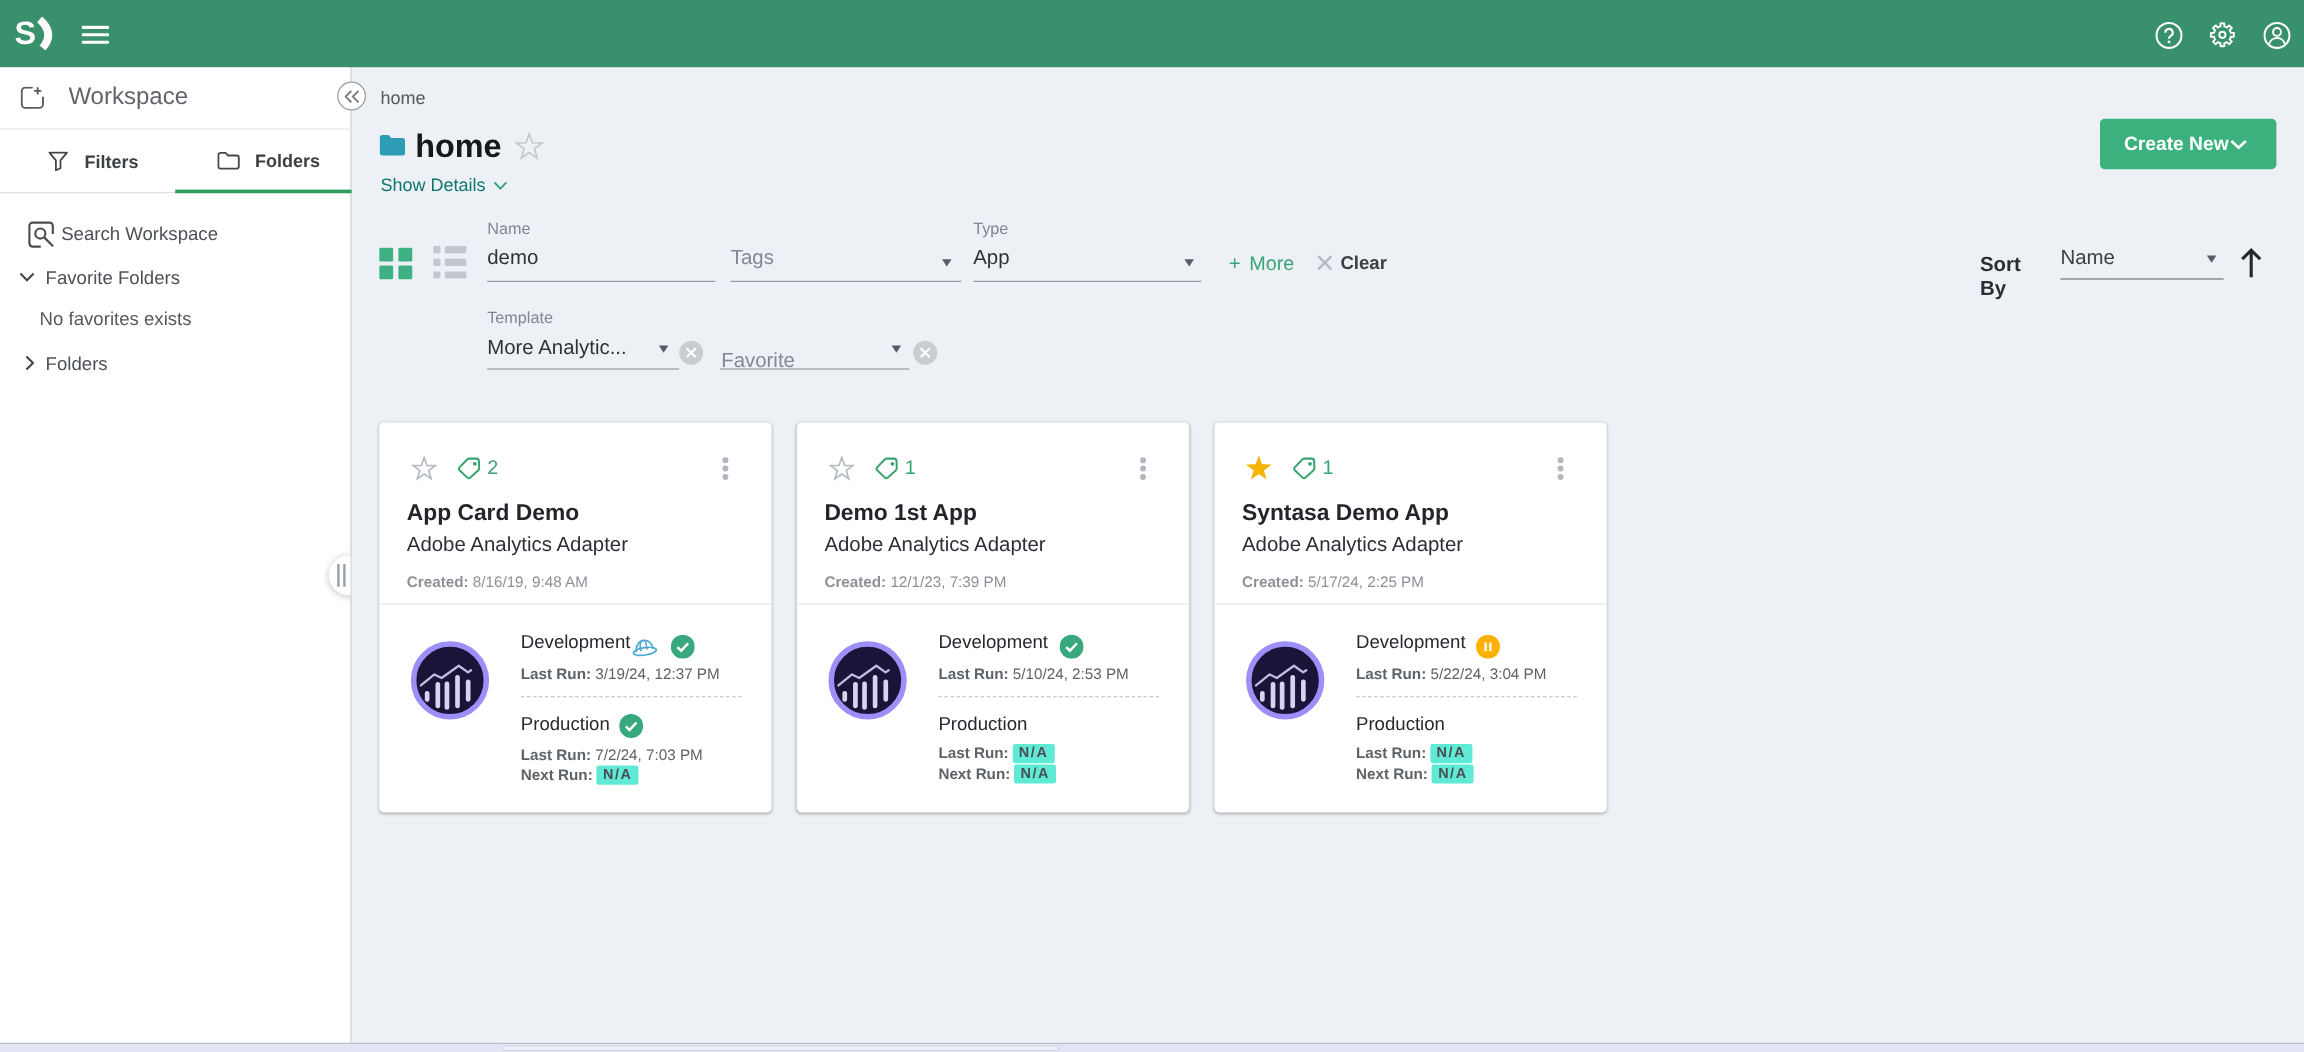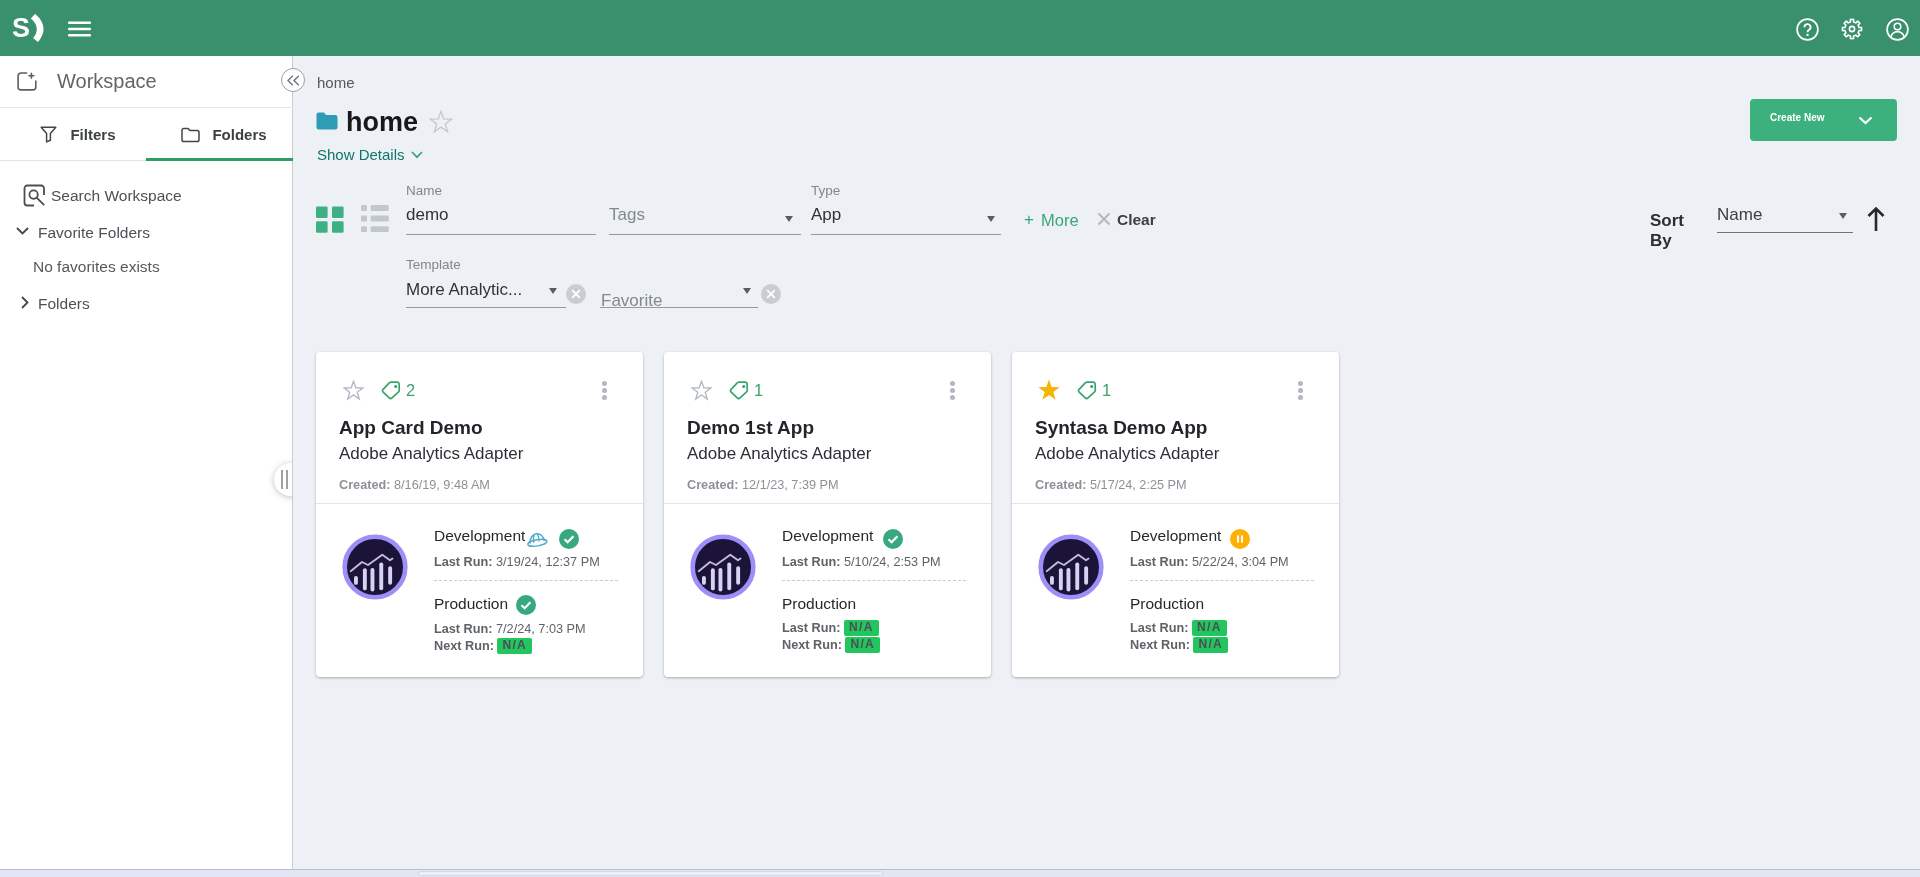--- a/index.html
+++ b/index.html
@@ -29,21 +29,21 @@
 .card .divider { position:absolute; left:0; top:151px; width:327px; height:1px; background:#e4e5e8; }
 .card .title { position:absolute; left:23px; top:65px; font-size:19px; font-weight:bold; color:#23252b; }
 .card .subtitle { position:absolute; left:23px; top:92px; font-size:17px; color:#2c2f37; }
 .card .created { position:absolute; left:23px; top:126px; font-size:12.7px; color:#8d9197; }
 .card .created b { font-weight:bold; }
 .card .dots { position:absolute; right:36.5px; top:29px; }
 .card .dots span { display:block; width:5px; height:5px; border-radius:50%; background:#b2b8c0; margin:0 0 1.9px 0; }
 .envname { font-size:15.5px; color:#26282e; }
 .runrow { font-size:12.7px; color:#5e6368; }
 .runrow b { color:#5e6368; }
-.badge { display:inline-block; background:#22c55e; color:#4a4e54; font-size:12px; line-height:13.5px; padding:1px 5px; border-radius:2px; letter-spacing:1.3px; font-weight:bold; position:relative; top:-1px; }
+.badge { display:inline-block; background:#5eead4; color:#4a4e54; font-size:12px; line-height:13.5px; padding:1px 5px; border-radius:2px; letter-spacing:1.3px; font-weight:bold; position:relative; top:-1px; }
 </style>
 </head>
 <body>
 <div id="topbar">
 
   <svg class="abs" style="left:12px;top:14px;" width="36" height="28" viewBox="0 0 36 28">
     <text x="0" y="23" font-family="Liberation Sans, sans-serif" font-weight="bold" font-size="27" fill="#ffffff">S</text>
     <path d="M21,2.2 Q34,13.5 23.5,26" stroke="#ffffff" stroke-width="6.4" fill="none"></path>
   </svg>
 
@@ -135,21 +135,21 @@
   <div class="abs" style="left:346px;top:107px;font-size:27px;font-weight:bold;color:#17181d;">home</div>
   <svg class="abs" style="left:429px;top:110px;" width="24" height="24" viewBox="0 0 24 24">
     <polygon points="12.00,1.40 14.65,8.96 22.65,9.14 16.28,13.99 18.58,21.66 12.00,17.10 5.42,21.66 7.72,13.99 1.35,9.14 9.35,8.96" fill="none" stroke="#c3c7cb" stroke-width="1.3"></polygon>
   </svg>
   <div class="abs" style="left:317px;top:146px;font-size:15px;color:#0f766e;">Show Details</div>
   <svg class="abs" style="left:411px;top:151px;" width="12" height="8" viewBox="0 0 12 8">
     <path d="M1,1 L6,6.2 L11,1" fill="none" stroke="#3ba183" stroke-width="1.7"></path>
   </svg>
 
   <div class="abs" style="left:1750px;top:99px;width:147px;height:42px;border-radius:4px;background:#3cb17e;">
-    <div class="abs" style="left:20px;top:13px;font-size:10px;font-weight:bold;color:#fff;">Create New</div>
+    <div class="abs" style="left:20px;top:13px;font-size:16px;font-weight:bold;color:#fff;">Create New</div>
     <svg class="abs" style="left:108px;top:17px;" width="15" height="9" viewBox="0 0 15 9">
       <path d="M1.5,1.5 L7.5,7 L13.5,1.5" fill="none" stroke="#fff" stroke-width="2.2"></path>
     </svg>
   </div>
 
   <svg class="abs" style="left:316px;top:206px;" width="28" height="28" viewBox="0 0 28 28">
     <rect x="0" y="0.4" width="11.6" height="11.6" rx="1.2" fill="#3db184"></rect>
     <rect x="16" y="0.4" width="11.6" height="11.6" rx="1.2" fill="#3db184"></rect>
     <rect x="0" y="15.2" width="11.6" height="11.6" rx="1.2" fill="#3db184"></rect>
     <rect x="16" y="15.2" width="11.6" height="11.6" rx="1.2" fill="#3db184"></rect>

